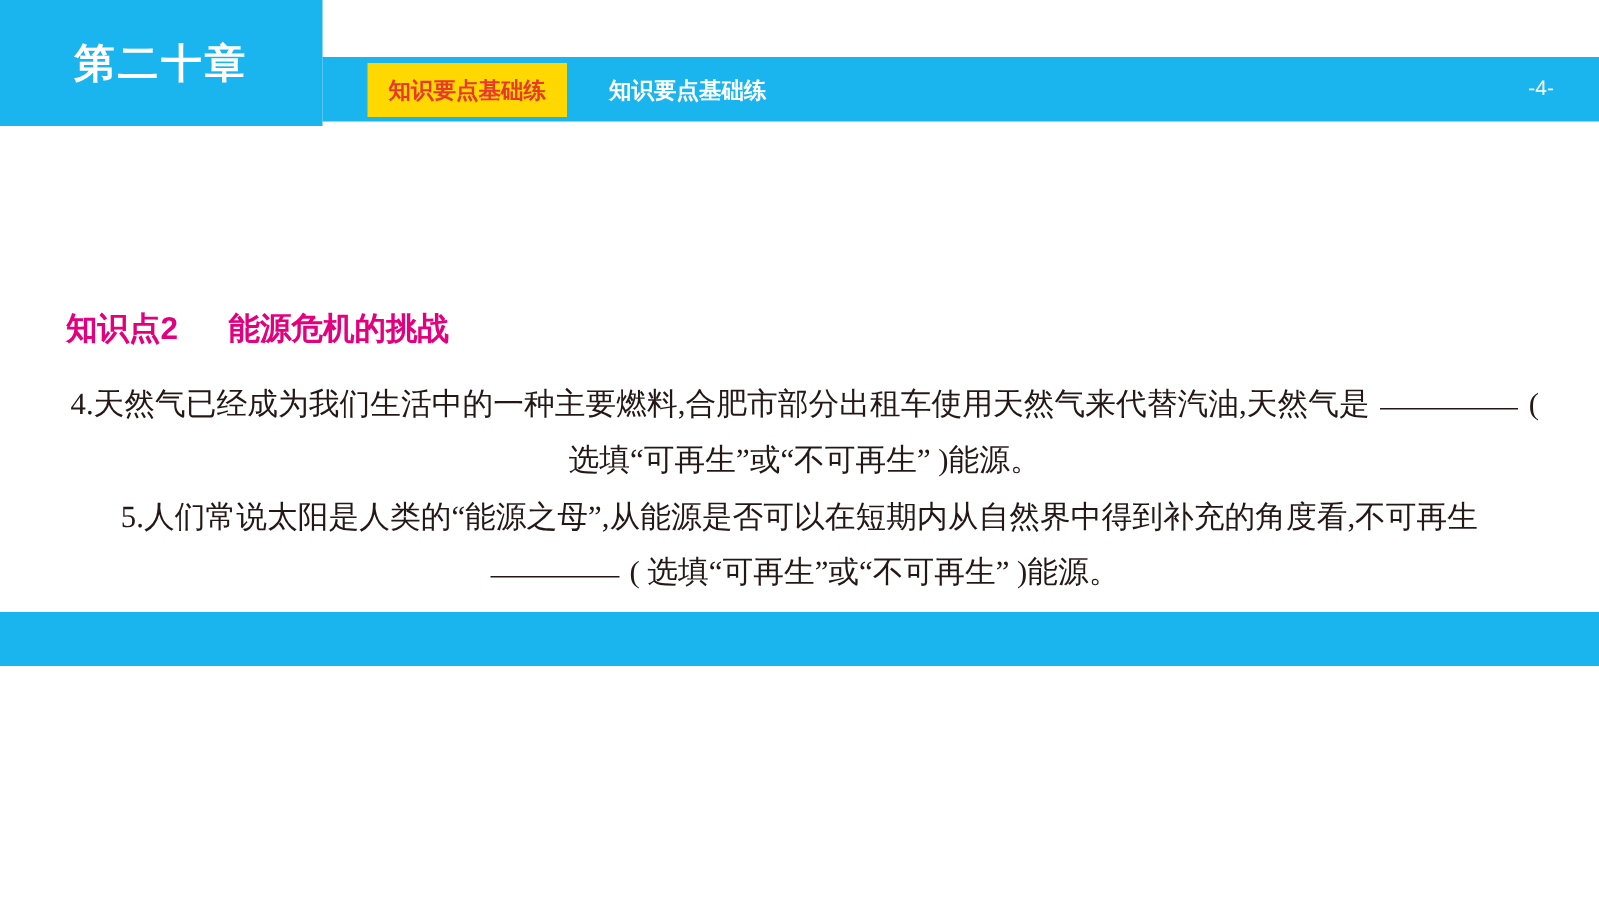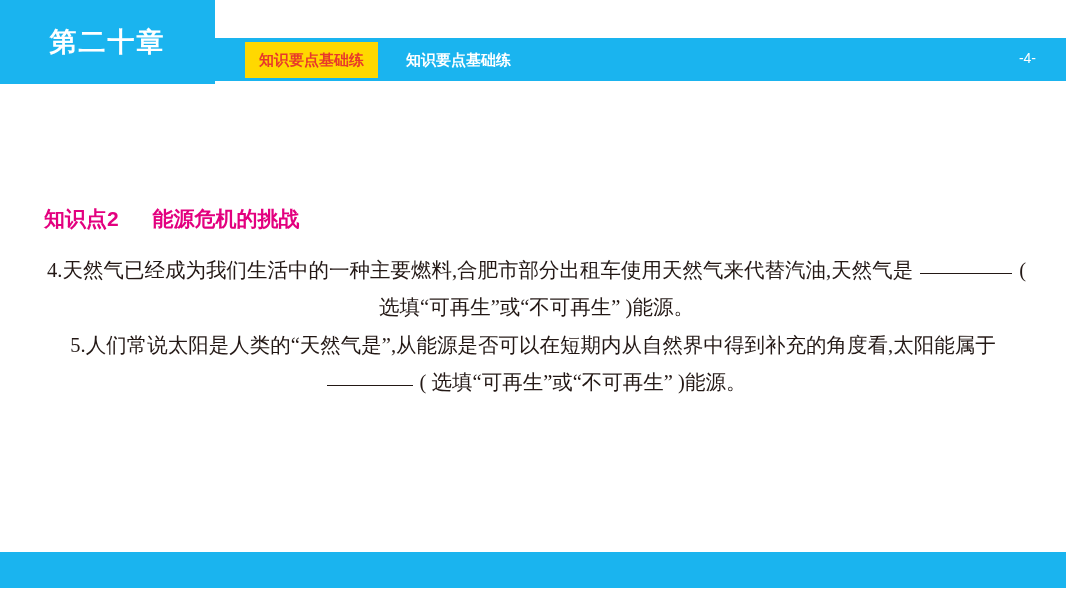--- a/index.html
+++ b/index.html
@@ -9,21 +9,21 @@
   body {
     width: 1066px;
     height: 600px;
     background: #ffffff;
     font-family: "Liberation Sans", sans-serif;
     overflow: hidden;
   }
   .slide {
     position: relative;
     width: 1066px;
-    height: 588px;
+    height: 444px;
     background: #ffffff;
   }
 
   
   .header-bar {
     position: absolute;
     left: 0;
     top: 0;
     width: 1066px;
     height: 84px;
@@ -178,20 +178,20 @@
       <span>知识点2</span>
       <span class="kp-gap"></span>
       <span>能源危机的挑战</span>
     </div>
 
     <div class="q-block q4">
       <span>4.</span><span>天然气已经成为我们生活中的一种主要燃料,合肥市部分出租车使用天然气来代替汽油,天然气是</span><span class="sp-sm"></span><span class="blank-line blank-a"></span><span class="sp-sm"></span><span>(  选填“可再生”或“不可再生”  )能源。</span>
     </div>
 
     <div class="q-block q5">
-      <span>5.</span><span>人们常说太阳是人类的“天然气是”,从能源是否可以在短期内从自然界中得到补充的角度看,太阳能属于</span><span class="sp-sm"></span><span class="blank-line blank-b"></span><span class="sp-sm"></span><span>(  选填“可再生”或“不可再生”  )能源。</span>
+      <span>5.</span><span>人们常说太阳是人类的“能源之母”,从能源是否可以在短期内从自然界中得到补充的角度看,不可再生</span><span class="sp-sm"></span><span class="blank-line blank-b"></span><span class="sp-sm"></span><span>(  选填“可再生”或“不可再生”  )能源。</span>
     </div>
 
   </div>
 
   <div class="footer-bar"></div>
 
 </div>
 
 </body></html>

